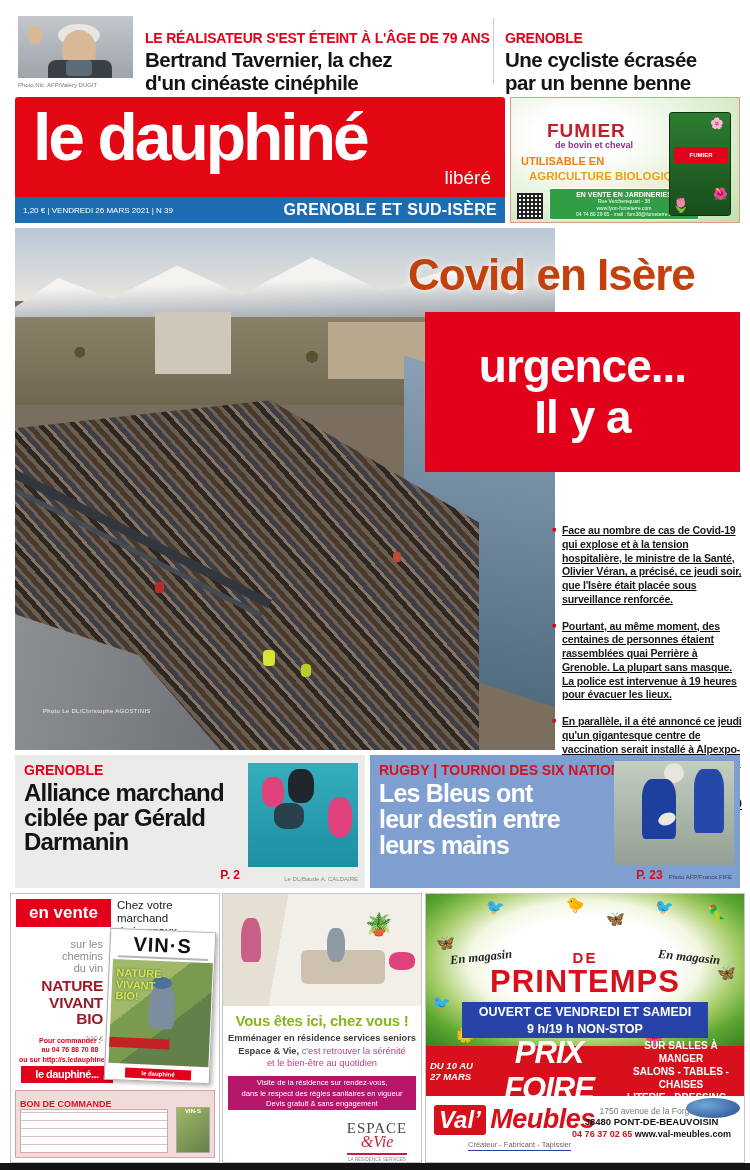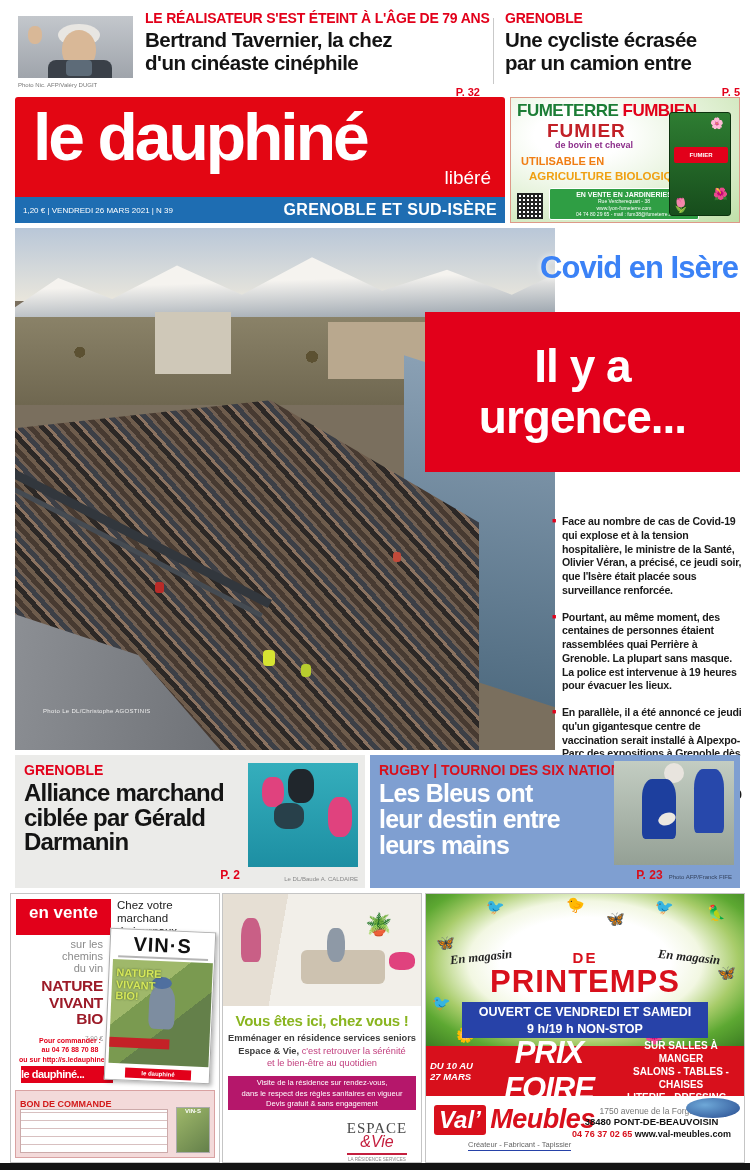--- a/index.html
+++ b/index.html
@@ -9,21 +9,21 @@
 
   
   .top-strip { position:absolute; left:15px; top:10px; width:725px; height:85px; }
   .thumb-tav { position:absolute; left:3px; top:6px; width:115px; height:62px; background:linear-gradient(#c3c7cc,#9fa4ab); overflow:hidden; }
   .t-face { position:absolute; left:44px; top:14px; width:34px; height:38px; border-radius:50% 50% 45% 45%; background:#d9b髙; background:#d9b897; }
   .t-hair { position:absolute; left:40px; top:8px; width:42px; height:22px; border-radius:50%; background:#e8e6e2; }
   .t-body { position:absolute; left:30px; top:44px; width:64px; height:20px; border-radius:8px 8px 0 0; background:#3a4048; }
   .t-scarf { position:absolute; left:48px; top:44px; width:26px; height:16px; background:#5d6b78; border-radius:4px; }
   .t-hand { position:absolute; left:10px; top:10px; width:14px; height:18px; border-radius:45%; background:#d9b897; }
   .thumb-cap { position:absolute; left:3px; top:72px; width:130px; font-size:6px; color:#777; }
-  .teaser { position:absolute; top:0; }
+  .teaser { position:absolute; top:20px; }
   .teaser .kicker { color:#e2001a; font-weight:bold; font-size:14px; letter-spacing:-0.2px; }
   .teaser .t-head { color:#141414; font-weight:bold; font-size:20.5px; line-height:1.1; letter-spacing:-0.5px; margin-top:3px; }
   .teaser .page-ref { position:absolute; right:10px; bottom:-8px; color:#e2001a; font-weight:bold; font-size:11px; }
   .teaser-left { left:130px; width:345px; height:80px; }
   .teaser-right { left:490px; width:235px; height:80px; }
   .teaser-right .page-ref { right:0; }
   .t-divider { position:absolute; left:478px; top:8px; width:1px; height:66px; background:#c9c9c9; }
 
   
   .masthead { position:absolute; left:15px; top:97px; width:490px; height:126px; }
@@ -69,24 +69,24 @@
   .ph-crowd { position:absolute; left:0; top:33%; width:86%; height:67%;
     background:repeating-linear-gradient(48deg,#473a31 0 5px,#6e5c4c 5px 9px,#2c2826 9px 14px,#8a7260 14px 17px,#3c3f46 17px 22px,#705f52 22px 25px);
     clip-path:polygon(0 8%, 55% 0, 100% 35%, 100% 100%, 0 100%); }
   .ph-railing { position:absolute; left:-4%; top:44%; width:58%; height:9px; background:#32373d; transform:rotate(27deg); transform-origin:left top; box-shadow:0 14px 0 -2px #454b52; }
   .ph-walk { position:absolute; left:0; bottom:0; width:38%; height:26%; background:linear-gradient(100deg,#8c8f94,#6f7277); clip-path:polygon(0 0,60% 30%,100% 100%,0 100%); }
   .ph-vest { position:absolute; left:46%; bottom:16%; width:12px; height:16px; border-radius:4px; background:#d7e432; }
   .ph-vest2 { position:absolute; left:53%; bottom:14%; width:10px; height:13px; border-radius:4px; background:#b8cc2e; }
   .ph-red1 { position:absolute; left:26%; bottom:30%; width:9px; height:11px; border-radius:3px; background:#b92b28; }
   .ph-red2 { position:absolute; left:70%; bottom:36%; width:8px; height:10px; border-radius:3px; background:#c04a3a; }
   .main-caption { position:absolute; left:28px; top:480px; color:#eee; font-size:6px; letter-spacing:0.3px; }
-  .main-kicker { position:absolute; right:2px; top:22px; width:330px; text-align:right; color:#3b82f6; font-weight:bold; font-size:31px; letter-spacing:-1px; text-shadow:0 0 6px rgba(255,255,255,0.75); }
+  .main-kicker { position:absolute; right:2px; top:22px; width:330px; text-align:left; color:#c2410c; font-weight:bold; font-size:44px; letter-spacing:-1px; text-shadow:0 0 6px rgba(255,255,255,0.75); }
   .main-redbox { position:absolute; left:410px; top:84px; width:315px; height:160px; background:#e2001a; color:#fff; display:flex; flex-direction:column; justify-content:center; align-items:center; }
   .main-redbox .rb1 { font-weight:bold; font-size:46px; line-height:1.1; letter-spacing:-1px; }
-  .main-bullets { position:absolute; left:537px; top:287px; width:190px; }
+  .main-bullets { position:absolute; left:537px; top:296px; width:190px;text-decoration:underline; }
   .bullet { position:relative; padding-left:10px; font-size:10.6px; font-weight:bold; color:#1a1a1a; line-height:1.3; margin-bottom:13px; letter-spacing:-0.2px; }
   .bullet::before { content:"■"; position:absolute; left:0; top:1px; color:#e2001a; font-size:7px; }
   .main-pages { text-align:right; font-weight:bold; font-size:12px; color:#1a1a1a; margin-top:2px; }
 
   
   .panel-grenoble { position:absolute; left:15px; top:755px; width:350px; height:133px; background:#ebebe9; padding:7px 9px; }
   .panel-grenoble .kicker { color:#e2001a; font-weight:bold; font-size:14px; }
   .panel-grenoble .p-head { color:#141414; font-weight:bold; font-size:24px; line-height:1.03; letter-spacing:-0.8px; margin-top:3px; }
   .pool-photo { position:absolute; right:7px; top:8px; width:110px; height:104px; background:linear-gradient(#35aebc,#1d8fa3); overflow:hidden; }
   .pool-b1 { position:absolute; left:14px; top:14px; width:22px; height:30px; border-radius:40%; background:#e0427e; }
@@ -104,28 +104,28 @@
   .rug-p2 { position:absolute; right:10px; top:8px; width:30px; height:64px; border-radius:30% 30% 10% 10%; background:#2748ab; }
   .rug-p3 { position:absolute; left:50px; top:2px; width:20px; height:20px; border-radius:50%; background:#e8e4de; }
   .rug-ball { position:absolute; left:44px; top:52px; width:18px; height:12px; border-radius:50%; background:#ece8e0; transform:rotate(-20deg); }
   .rugby-caps { position:absolute; right:8px; bottom:6px; display:flex; gap:6px; align-items:baseline; }
   .rugby-caps .page-ref { color:#d8101c; font-weight:bold; font-size:12px; }
   .rugby-caps .cap { font-size:6px; color:#33425e; }
 
   
   .ad { border:1px solid #c5c5c5; background:#fff; overflow:hidden; }
   .ad-vins { position:absolute; left:10px; top:893px; width:210px; height:270px; }
-  .env-badge { position:absolute; left:5px; top:5px; width:95px; height:36px; background:#e2001a; color:#fff; font-weight:bold; font-size:17px; text-align:center; line-height:28px; }
+  .env-badge { position:absolute; left:5px; top:5px; width:95px; height:28px; background:#e2001a; color:#fff; font-weight:bold; font-size:17px; text-align:center; line-height:28px; }
   .env-side { position:absolute; left:106px; top:5px; font-size:11.5px; color:#222; line-height:1.15; }
   .vins-leftcol { position:absolute; left:4px; top:44px; width:88px; text-align:right; }
   .vins-theme { color:#8b8b8b; font-size:11px; line-height:1.1; }
   .vins-title { color:#9c1b28; font-weight:bold; font-size:15.5px; line-height:1.05; margin-top:4px; letter-spacing:-0.3px; }
   .vins-price { color:#999; font-size:6.5px; margin-top:8px; }
   .vins-order { position:absolute; left:4px; top:142px; width:110px; text-align:center; color:#e2001a; font-size:7px; font-weight:bold; line-height:1.35; }
-  .vins-logo { position:absolute; left:10px; top:172px; width:92px; height:17px; background:#e2001a; color:#fff; font-weight:bold; font-size:11px; text-align:left; line-height:17px; letter-spacing:-0.5px; }
+  .vins-logo { position:absolute; left:10px; top:172px; width:92px; height:17px; background:#e2001a; color:#fff; font-weight:bold; font-size:11px; text-align:center; line-height:17px; letter-spacing:-0.5px; }
   .vins-cover { position:absolute; left:96px; top:36px; width:106px; height:152px; background:#fff; border:1px solid #aaa; box-shadow:2px 2px 4px rgba(0,0,0,0.3); transform:rotate(2.5deg); overflow:hidden; }
   .cover-title { position:absolute; left:0; top:3px; width:100%; text-align:center; color:#111; font-weight:bold; font-size:20px; letter-spacing:1px; }
   .cover-rule { position:absolute; left:8px; top:26px; width:90px; height:2px; background:#b5b5b5; }
   .cover-photo { position:absolute; left:3px; top:30px; width:100px; height:104px; background:linear-gradient(140deg,#9fb86a 0 35%, #7a9a50 35% 60%, #64804a 60% 100%); }
   .cover-person { position:absolute; left:38px; top:24px; width:26px; height:44px; border-radius:40% 40% 20% 20%; background:#7d8da0; }
   .cover-cap { position:absolute; left:40px; top:16px; width:20px; height:12px; border-radius:50%; background:#4f6f9f; }
   .cover-text { position:absolute; left:4px; top:8px; color:#d6e85a; font-weight:bold; font-size:11px; line-height:1.05; text-shadow:0 0 2px #3c5020; }
   .cover-band { position:absolute; left:0px; top:78px; width:60px; height:10px; background:#c42127; }
   .cover-foot { position:absolute; left:20px; bottom:2px; width:66px; height:10px; background:#e2001a; color:#fff; font-size:6px; font-weight:bold; text-align:center; line-height:10px; }
   .vins-form { position:absolute; left:4px; top:196px; width:200px; height:68px; background:#f3dada; border:1px solid #d9a2a2; padding:2px 4px; }
@@ -146,21 +146,21 @@
   .esp-body { position:absolute; left:0; top:138px; width:100%; text-align:center; font-size:9.3px; color:#4a4a4a; line-height:1.35; }
   .esp-body .b-bold { font-weight:bold; color:#3c3c3c; }
   .esp-body .b-pink { color:#c2407f; }
   .esp-box { position:absolute; left:5px; top:182px; width:188px; height:34px; background:#b5176b; color:#fff; text-align:center; font-size:7.6px; line-height:1.4; padding-top:2px; }
   .esp-contact { position:absolute; left:6px; top:222px; width:112px; }
   .esp-name { color:#a2143c; font-weight:bold; font-size:8.2px; }
   .esp-addr { color:#707070; font-size:7.4px; line-height:1.25; }
   .esp-phone { display:inline-block; margin-top:2px; border:1px solid #c23; border-radius:2px; padding:0 3px; color:#c23; font-weight:bold; font-size:8.5px; background:#fff; }
   .esp-logo { position:absolute; right:8px; top:226px; width:72px; text-align:center; }
   .esp-logo .el1 { color:#4a4a4a; font-size:15px; letter-spacing:1px; font-family:"Liberation Serif", serif; }
-  .esp-logo .el2 { color:#c41f3e; font-size:16px; font-style:italic; font-family:Liberation Sans, sans-serif; margin-top:-4px; }
+  .esp-logo .el2 { color:#c41f3e; font-size:16px; font-style:italic; font-family:Liberation Serif, serif; margin-top:-4px; }
   .esp-logo .el-rule { width:60px; height:2px; background:#c41f3e; margin:2px auto; }
   .esp-logo .el3 { color:#8a8a8a; font-size:4.6px; }
 
   .ad-val { position:absolute; left:425px; top:893px; width:320px; height:270px; }
   .val-spring { position:absolute; left:0; top:0; width:318px; height:152px; background:radial-gradient(ellipse at 50% 45%, #ffffff 38%, #f2f7e2 52%, #a8cc6a 68%, #5da832 82%, #3c7d22 100%); overflow:hidden; }
   .spr-emoji { position:absolute; font-size:15px; }
   .val-mag { position:absolute; top:56px; color:#222; font-style:italic; font-size:12.5px; font-weight:bold; transform:rotate(-6deg); font-family:"Liberation Serif", serif; }
   .val-mag.left { left:24px; }
   .val-mag.right { right:24px; transform:rotate(6deg); }
   .foire1 { position:absolute; left:0; top:22px; width:100%; text-align:center; color:#d8101c; font-weight:bold; font-size:31px; letter-spacing:2px; }
@@ -209,42 +209,38 @@
       </div>
       <div class="page-ref">P. 32</div>
     </div>
 
     <div class="t-divider"></div>
 
     <div class="teaser teaser-right">
       <div class="kicker">GRENOBLE</div>
       <div class="t-head">
         <span>Une cycliste écrasée</span><br>
-        <span>par un camion entre</span>
+        <span>par un benne benne</span>
       </div>
       <div class="page-ref">P. 5</div>
     </div>
   </header>
 
   <div class="masthead">
     <div class="masthead-red">
       <span class="masthead-title">le dauphiné</span>
       <span class="masthead-sub">libéré</span>
     </div>
     <div class="masthead-bar">
       <span class="issue-info">1,20 € | VENDREDI 26 MARS 2021 | N 39</span>
       <span class="edition">GRENOBLE ET SUD-ISÈRE</span>
     </div>
   </div>
 
   <div class="ad-fum">
-    <div class="fum-row1">
-      <span class="fum-brand">FUMETERRE</span>
-      <span class="fum-slogan">FUMBIEN</span>
-    </div>
     <div class="fum-product">FUMIER</div>
     <div class="fum-product-sub">de bovin et cheval</div>
     <div class="fum-claim1">UTILISABLE EN</div>
     <div class="fum-claim2">AGRICULTURE BIOLOGIQUE</div>
     <div class="fum-qr"></div>
     <div class="fum-box">
       <div class="l1">EN VENTE EN JARDINERIES</div>
       <span class="l2">Rue Vercherequart - 38</span>
       <span class="l2">www.lyon-fumeterre.com</span>
       <span class="l2">04 74 80 29 65 - mail : fum38@fumeterre.fr</span>
@@ -271,22 +267,22 @@
       <div class="ph-railing"></div>
       <div class="ph-walk"></div>
       <div class="ph-vest"></div>
       <div class="ph-vest2"></div>
       <div class="ph-red1"></div>
       <div class="ph-red2"></div>
       <div class="main-caption">Photo Le DL/Christophe AGOSTINIS</div>
     </div>
     <div class="main-kicker">Covid en Isère</div>
     <div class="main-redbox">
+      <div class="rb1">urgence...</div>
       <div class="rb1">Il y a</div>
-      <div class="rb1">urgence...</div>
     </div>
     <div class="main-bullets">
       <p class="bullet"><span>Face au nombre de cas de Covid-19 qui explose et à la tension hospitalière, le ministre de la Santé, Olivier Véran, a précisé, ce jeudi soir, que l'Isère était placée sous surveillance renforcée.</span></p>
       <p class="bullet"><span>Pourtant, au même moment, des centaines de personnes étaient rassemblées quai Perrière à Grenoble. La plupart sans masque. La police est intervenue à 19 heures pour évacuer les lieux.</span></p>
       <p class="bullet"><span>En parallèle, il a été annoncé ce jeudi qu'un gigantesque centre de vaccination serait installé à Alpexpo-Parc des expositions à Grenoble dès le début du mois d'avril.</span></p>
       <div class="main-pages">P. 3, 4 et 30</div>
     </div>
   </section>
 
   <section class="panel-grenoble">

